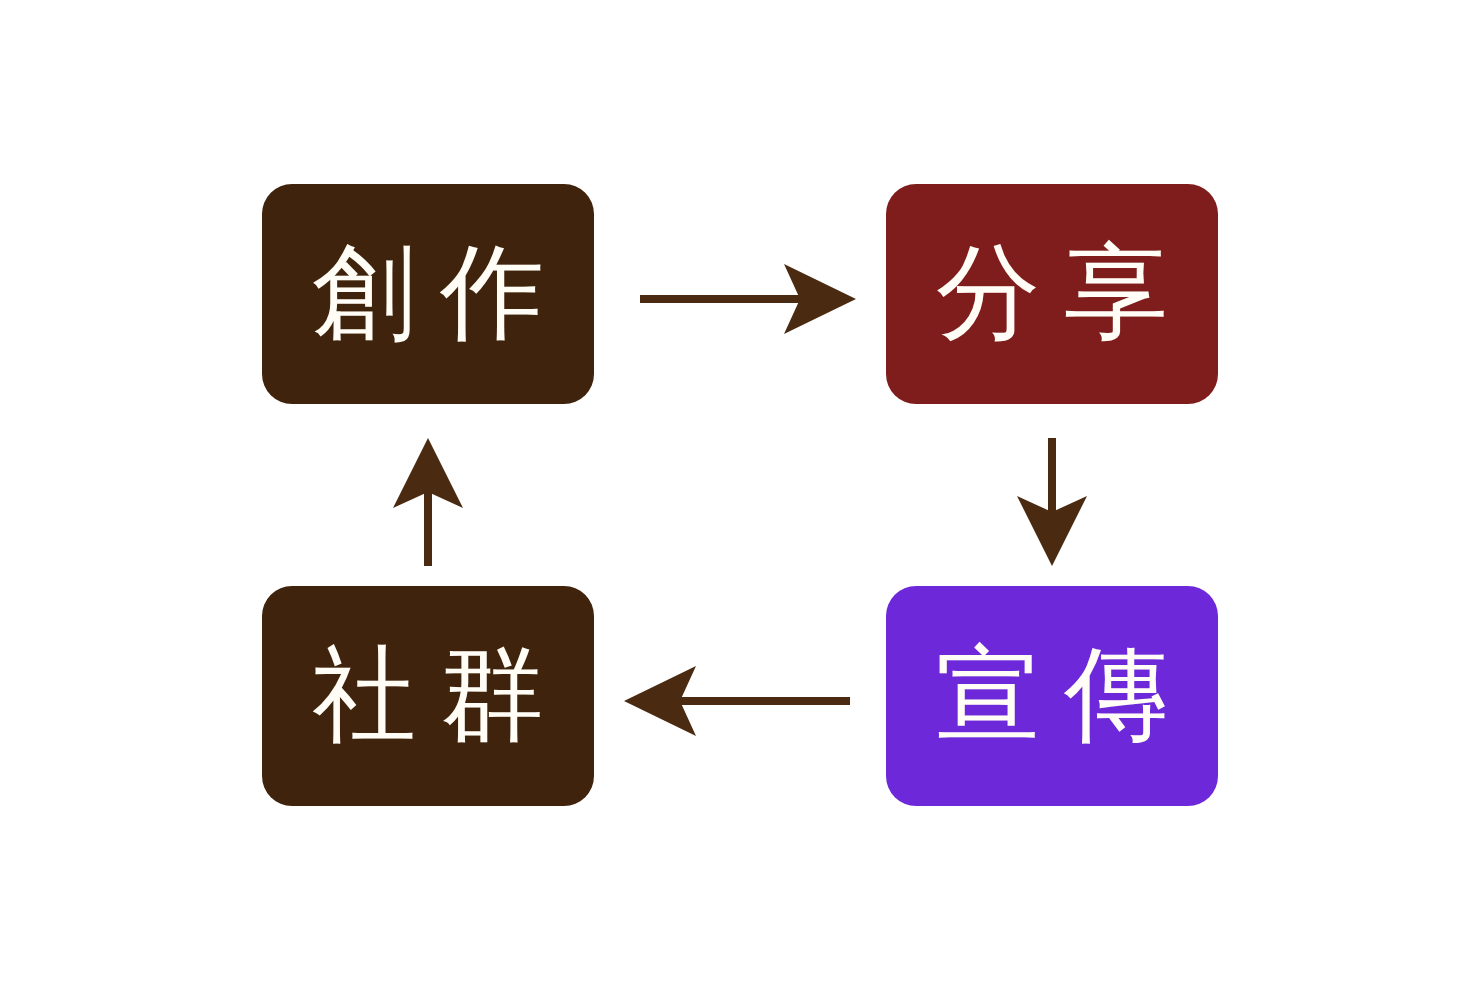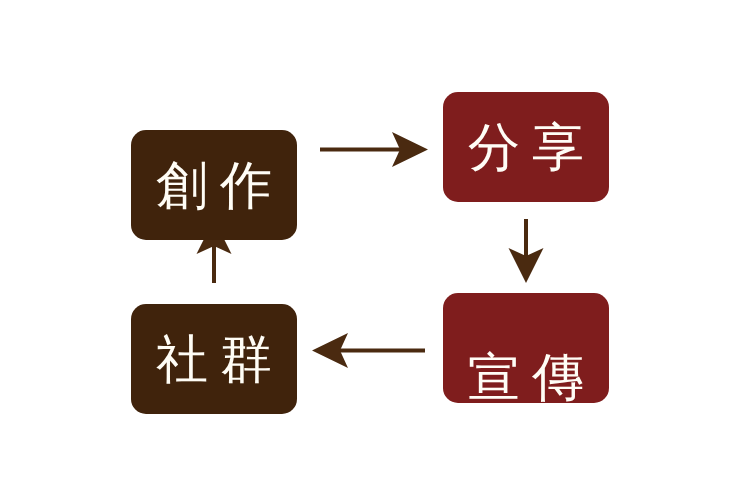--- a/index.html
+++ b/index.html
@@ -31,21 +31,21 @@
     font-size: 52px;
     line-height: 1;
     letter-spacing: 12px;
     text-indent: 12px;
     font-weight: 400;
     white-space: nowrap;
     font-family: "DejaVu Serif", "Liberation Serif", serif;
     user-select: none;
   }
   
-  #node-create    { left: 131px; top: 92px; margin-top: 38px; }
+  #node-create    { left: 131px; top: 92px; }
   #node-share     { left: 443px; top: 92px; }
   #node-community { left: 131px; top: 293px; }
   #node-promote   { left: 443px; top: 293px; }
 
   .arrow-layer {
     position: absolute;
     left: 0;
     top: 0;
     width: 740px;
     height: 502px;
@@ -89,21 +89,21 @@
   </svg>
 
   <div class="node" id="node-create" style="background: rgb(64, 35, 12); left: 131px; top: 92px;">
     <span class="node-label" style="color: rgb(255, 253, 246);">創作</span>
   </div>
 
   <div class="node" id="node-share" style="background: #7f1d1d; left: 443px; top: 92px;">
     <span class="node-label" style="color: rgb(255, 253, 246);">分享</span>
   </div>
 
-  <div class="node" id="node-promote" style="background: #7f1d1d; left: 443px; top: 293px; align-items: flex-end;">
+  <div class="node" id="node-promote" style="background: #6d28d9; left: 443px; top: 293px;">
     <span class="node-label" style="color: rgb(255, 253, 246);">宣傳</span>
   </div>
 
-  <div class="node" id="node-community" style="background: rgb(64, 35, 12); left: 131px; top: 304px;">
+  <div class="node" id="node-community" style="background: rgb(64, 35, 12); left: 131px; top: 293px;">
     <span class="node-label" style="color: rgb(255, 253, 246);">社群</span>
   </div>
 
 </div>
 
 </body></html>

